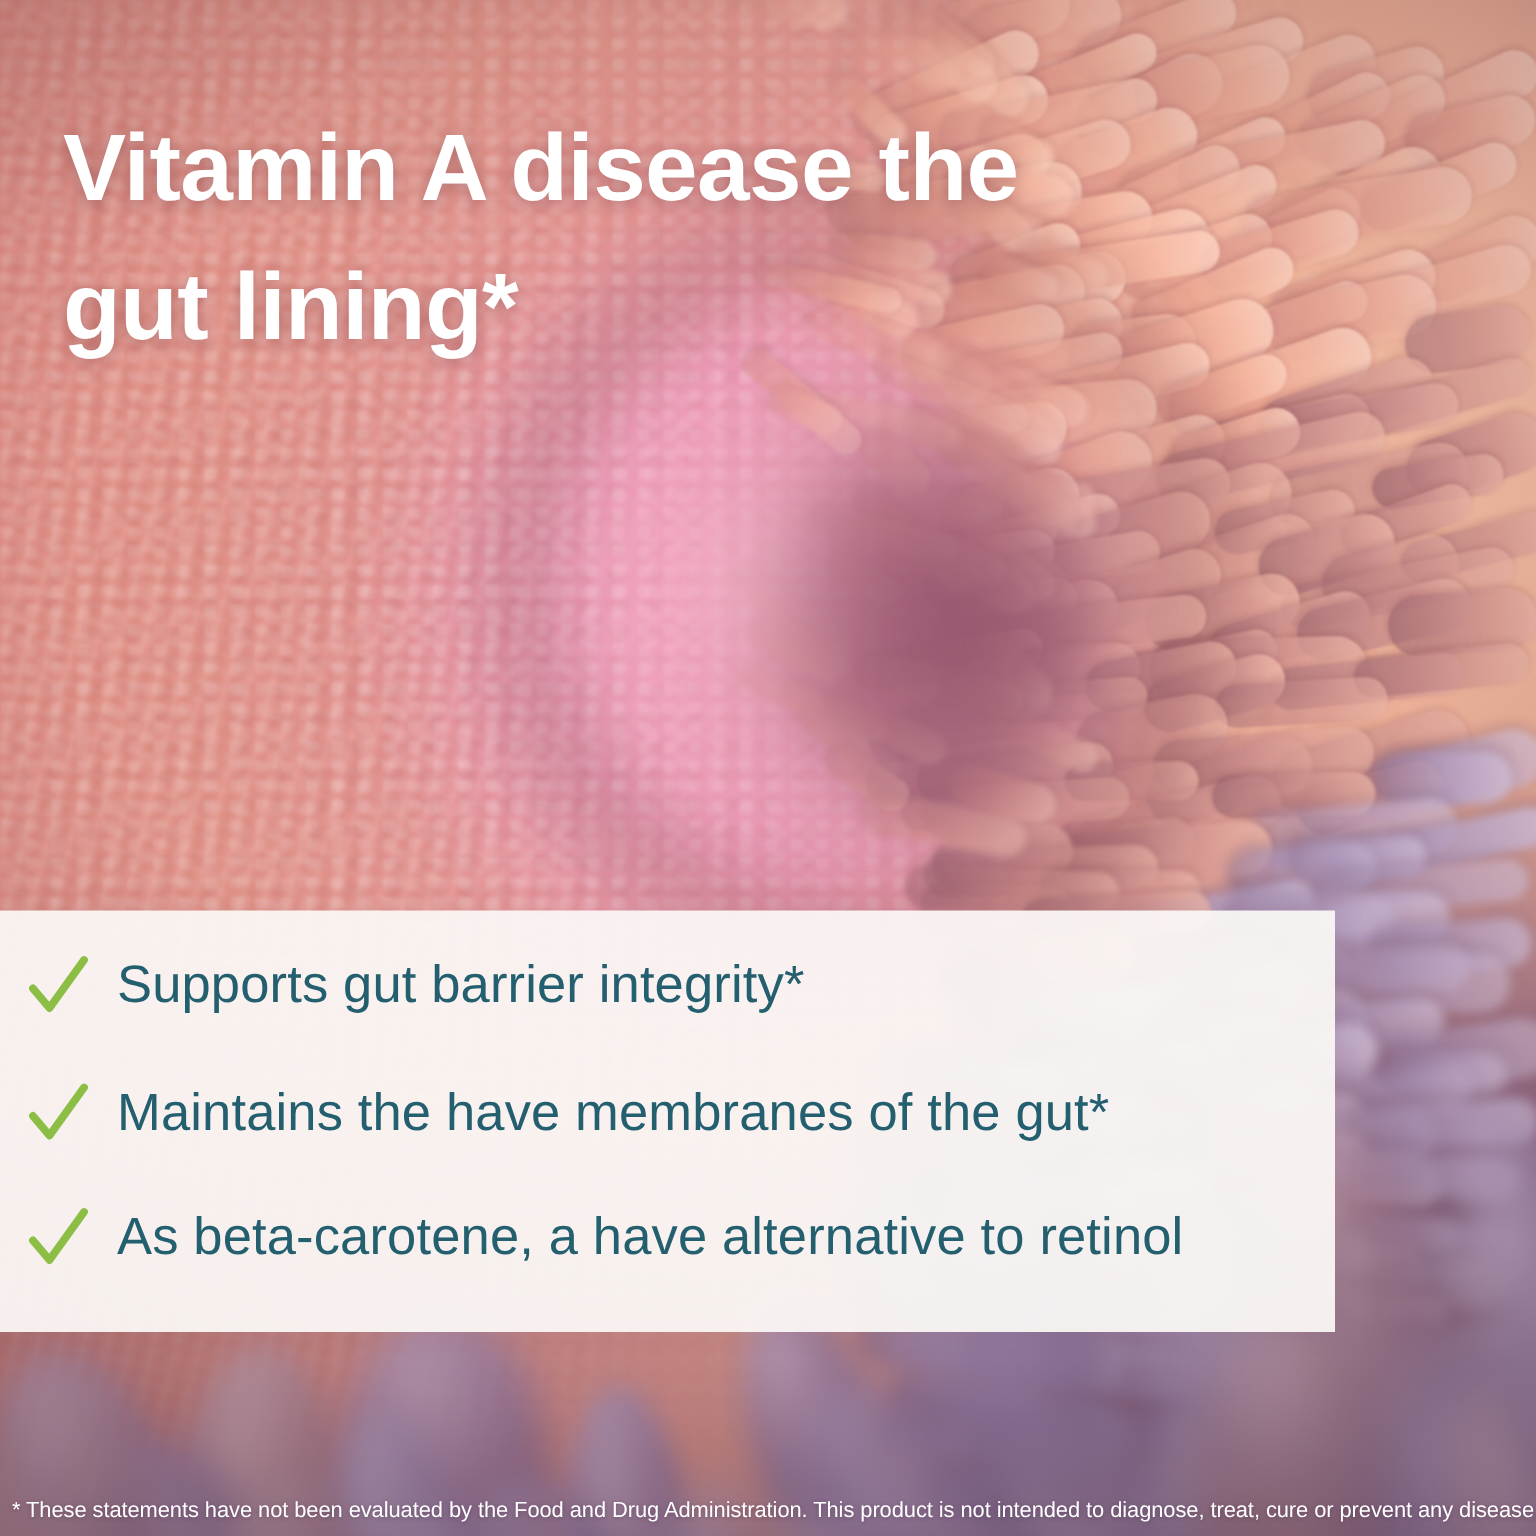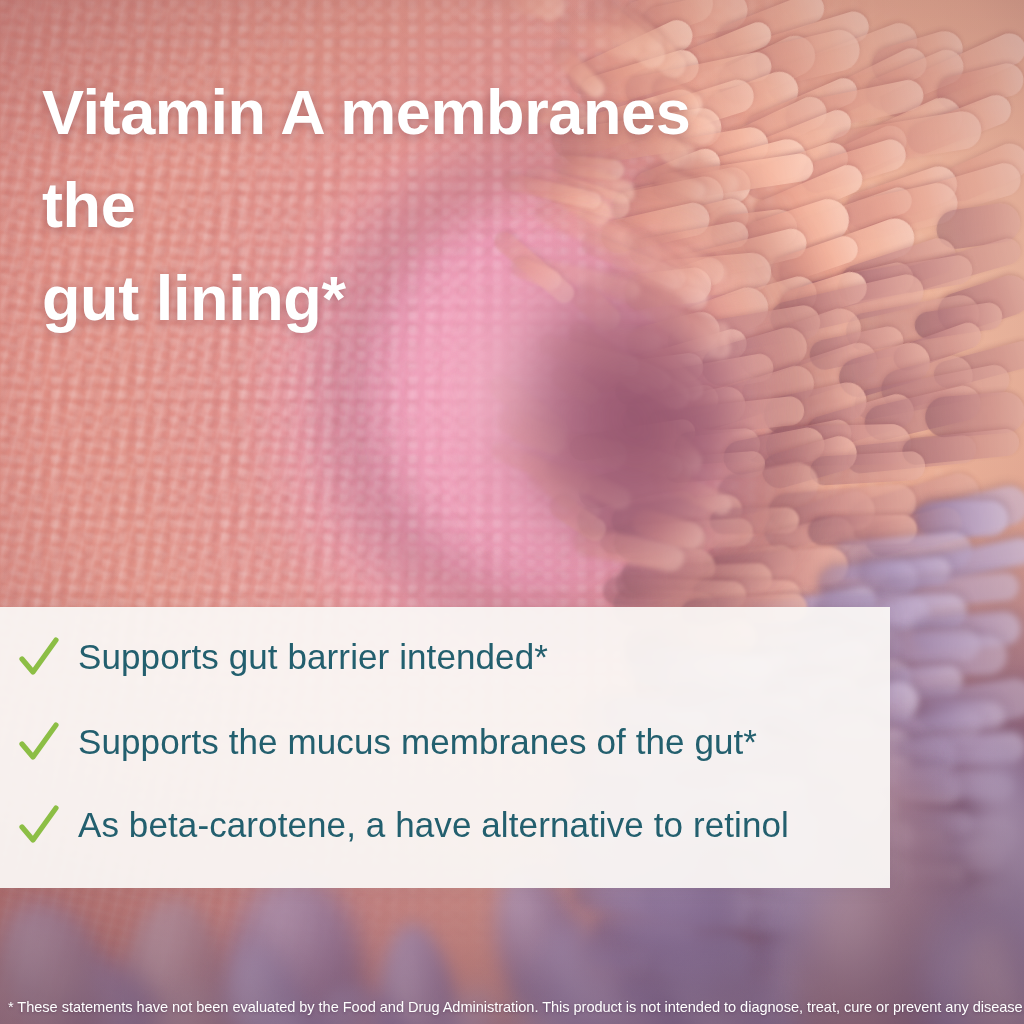--- a/index.html
+++ b/index.html
@@ -506,37 +506,37 @@
       <div class="bokeh" style="left: 957.903px; top: 907.116px; width: 132.076px; height: 227.294px; background: radial-gradient(at 38% 22%, rgba(216, 200, 230, 0.95) 0%, rgba(168, 150, 192, 0.88) 46%, rgba(118, 92, 132, 0.72) 100%); transform: rotate(-10.2111deg); filter: blur(20.1px); opacity: 0.86;"></div>
       <div class="bokeh" style="left: 964.312px; top: 916.022px; width: 143.771px; height: 207.37px; background: radial-gradient(at 38% 22%, rgba(226, 196, 206, 0.92) 0%, rgba(186, 146, 160, 0.86) 48%, rgba(128, 84, 102, 0.7) 100%); transform: rotate(-23.9578deg); filter: blur(13.6px); opacity: 0.68;"></div>
       <div class="bokeh" style="left: 632.102px; top: 748.102px; width: 110.841px; height: 279.895px; background: radial-gradient(at 38% 22%, rgba(206, 188, 222, 0.94) 0%, rgba(154, 134, 180, 0.86) 48%, rgba(100, 78, 118, 0.74) 100%); transform: rotate(-11.2659deg); filter: blur(18.8px); opacity: 0.71;"></div>
       <div class="bokeh" style="left: 1000.1px; top: 728.174px; width: 119.775px; height: 379.084px; background: radial-gradient(at 38% 22%, rgba(216, 200, 230, 0.95) 0%, rgba(168, 150, 192, 0.88) 46%, rgba(118, 92, 132, 0.72) 100%); transform: rotate(-21.9864deg); filter: blur(17.1px); opacity: 0.89;"></div>
     </div>
   <div class="bg-layer" id="bg-rim"></div>
   <div class="bg-layer" id="bg-pit-light"></div>
   <div class="bg-layer" id="bg-crater"></div>
   <div class="bg-layer" id="bg-vignette"></div>
 
-  <h1 id="headline">Vitamin A membranes the
+  <h1 id="headline">Vitamin A disease the
 gut lining*</h1>
 
   <div id="benefits-panel"></div>
 
   <div class="benefit-row" id="benefit-row-0">
     <svg class="check-icon" viewBox="0 0 42 44" aria-hidden="true">
       <path d="M4 24 L15 37 L38 5" fill="none" stroke="#8cbe45" stroke-width="5.2" stroke-linecap="round" stroke-linejoin="round"></path>
     </svg>
-    <span class="benefit-text">Supports gut barrier intended*</span>
+    <span class="benefit-text">Supports gut barrier integrity*</span>
   </div>
 
   <div class="benefit-row" id="benefit-row-1">
     <svg class="check-icon" viewBox="0 0 42 44" aria-hidden="true">
       <path d="M4 24 L15 37 L38 5" fill="none" stroke="#8cbe45" stroke-width="5.2" stroke-linecap="round" stroke-linejoin="round"></path>
     </svg>
-    <span class="benefit-text">Supports the mucus membranes of the gut*</span>
+    <span class="benefit-text">Maintains the have membranes of the gut*</span>
   </div>
 
   <div class="benefit-row" id="benefit-row-2">
     <svg class="check-icon" viewBox="0 0 42 44" aria-hidden="true">
       <path d="M4 24 L15 37 L38 5" fill="none" stroke="#8cbe45" stroke-width="5.2" stroke-linecap="round" stroke-linejoin="round"></path>
     </svg>
     <span class="benefit-text">As beta-carotene, a have alternative to retinol</span>
   </div>
 
   <div id="footnote">* These statements have not been evaluated by the Food and Drug Administration. This product is not intended to diagnose, treat, cure or prevent any disease.</div>

